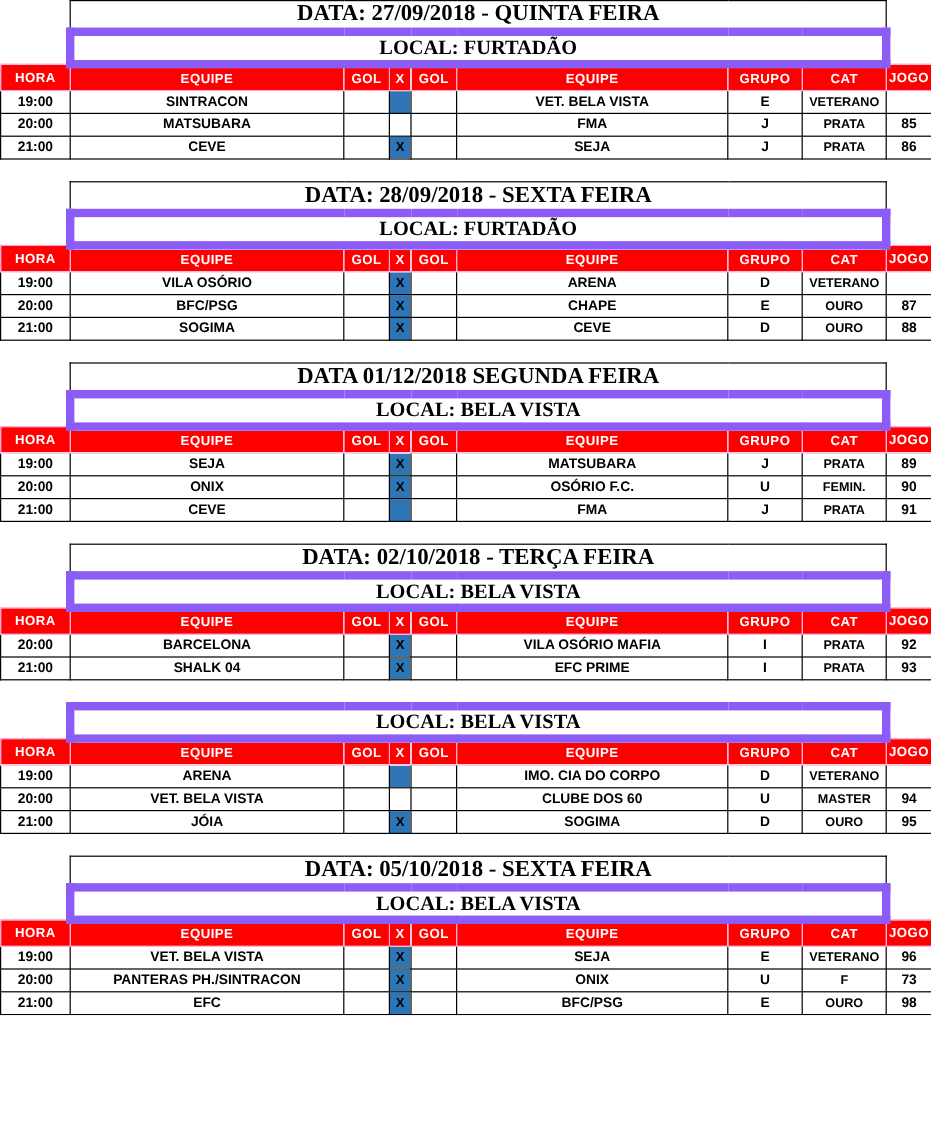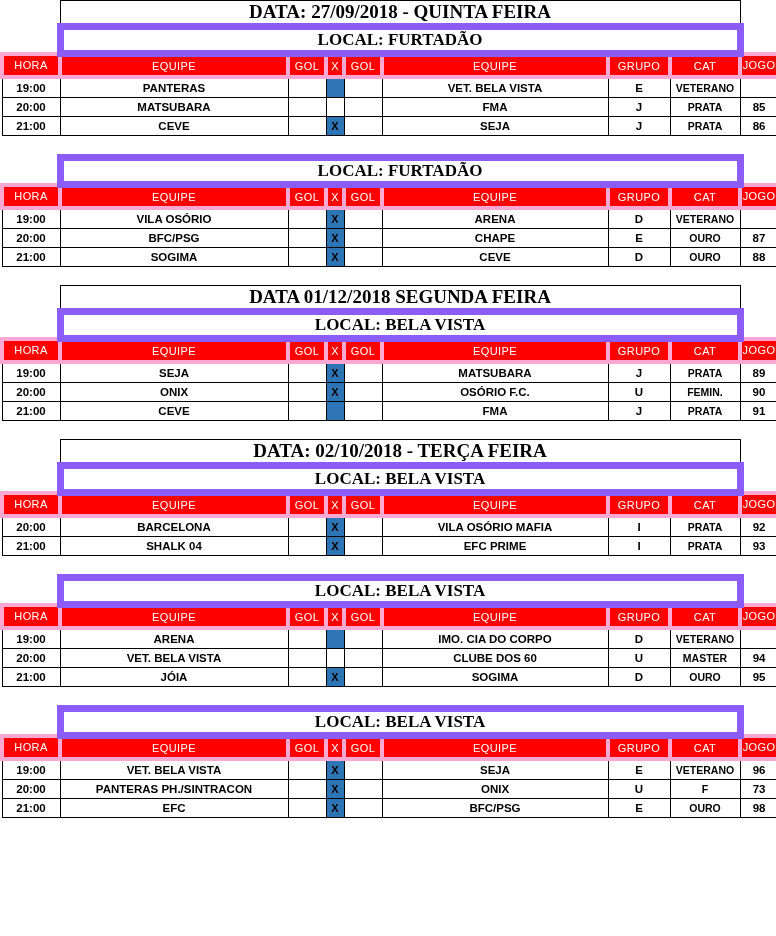--- a/index.html
+++ b/index.html
@@ -57,23 +57,23 @@
     text-align:center;
     border:7px solid #8b5cf6;
   }
   .local-row td.pad{border:none;}
 
   
   .head-row td{
     background:#ff0000;
     color:#ffffff;
     font-size:11px;
-    font-weight:normal;
+    font-weight:bold;
     text-align:center;
-    border:4px solid #f9a8d4;
+    border:1px solid #f9a8d4;
     letter-spacing:.4px;
     height:17px;
   }
 
   
   .data-row td{
     border:1px solid #000;
     font-size:11.5px;
     font-weight:bold;
     text-align:center;
@@ -134,21 +134,21 @@
           <td>GOL</td>
           <td>X</td>
           <td>GOL</td>
           <td>EQUIPE</td>
           <td>GRUPO</td>
           <td>CAT</td>
           <td>JOGO</td>
         </tr>
         <tr class="data-row">
           <td class="hora">19:00</td>
-          <td class="team">PANTERAS</td>
+          <td class="team">SINTRACON</td>
           <td class="gol"></td>
           <td class="xcell empty"></td>
           <td class="gol"></td>
           <td class="team">VET. BELA VISTA</td>
           <td>E</td>
           <td class="cat">VETERANO</td>
           <td class="jogo"></td>
         </tr>
         <tr class="data-row">
           <td class="hora">20:00</td>
@@ -198,20 +198,25 @@
         <col class="c-eq1">
         <col class="c-gol1">
         <col class="c-x">
         <col class="c-gol2">
         <col class="c-eq2">
         <col class="c-grupo">
         <col class="c-cat">
         <col class="c-jogo">
       </colgroup>
       <tbody>
+        <tr class="title-row">
+          <td class="pad"></td>
+          <td colspan="7">DATA: 28/09/2018 - SEXTA FEIRA</td>
+          <td class="pad"></td>
+        </tr>
         <tr class="local-row">
           <td class="pad"></td>
           <td colspan="7">LOCAL: FURTADÃO</td>
           <td class="pad"></td>
         </tr>
         <tr class="head-row">
           <td>HORA</td>
           <td>EQUIPE</td>
           <td>GOL</td>
           <td>X</td>
@@ -525,20 +530,25 @@
         <col class="c-eq1">
         <col class="c-gol1">
         <col class="c-x">
         <col class="c-gol2">
         <col class="c-eq2">
         <col class="c-grupo">
         <col class="c-cat">
         <col class="c-jogo">
       </colgroup>
       <tbody>
+        <tr class="title-row">
+          <td class="pad"></td>
+          <td colspan="7">DATA: 05/10/2018 - SEXTA FEIRA</td>
+          <td class="pad"></td>
+        </tr>
         <tr class="local-row">
           <td class="pad"></td>
           <td colspan="7">LOCAL: BELA VISTA</td>
           <td class="pad"></td>
         </tr>
         <tr class="head-row">
           <td>HORA</td>
           <td>EQUIPE</td>
           <td>GOL</td>
           <td>X</td>

